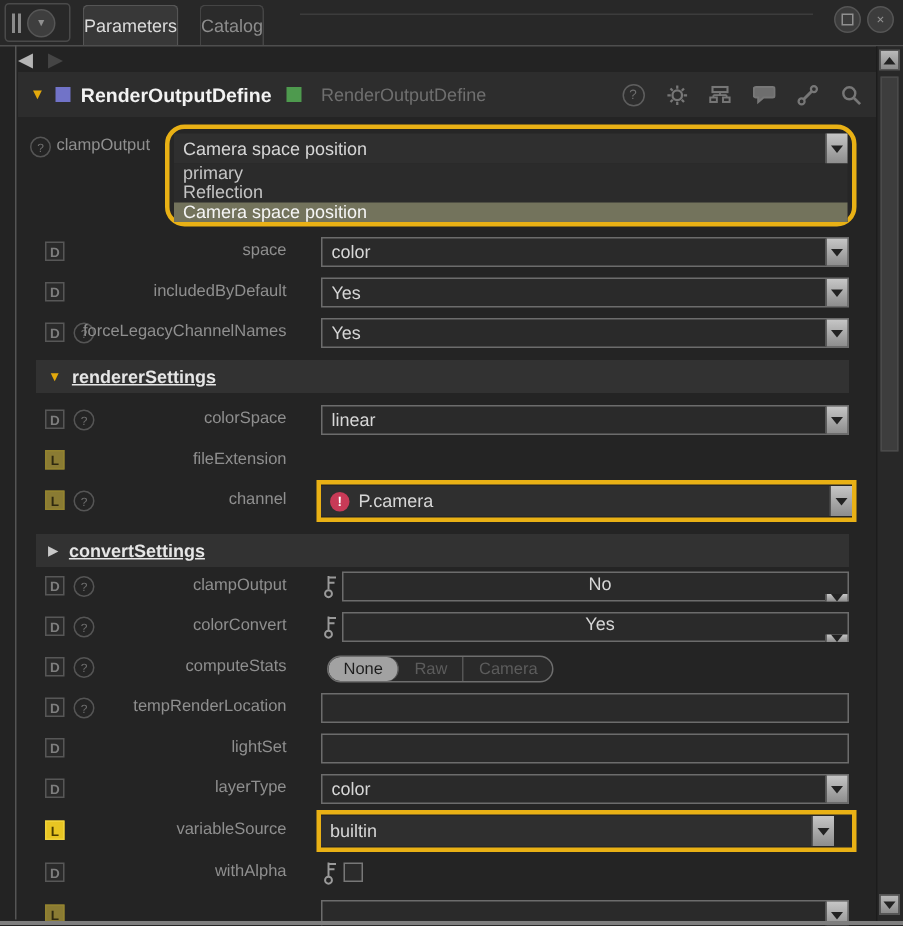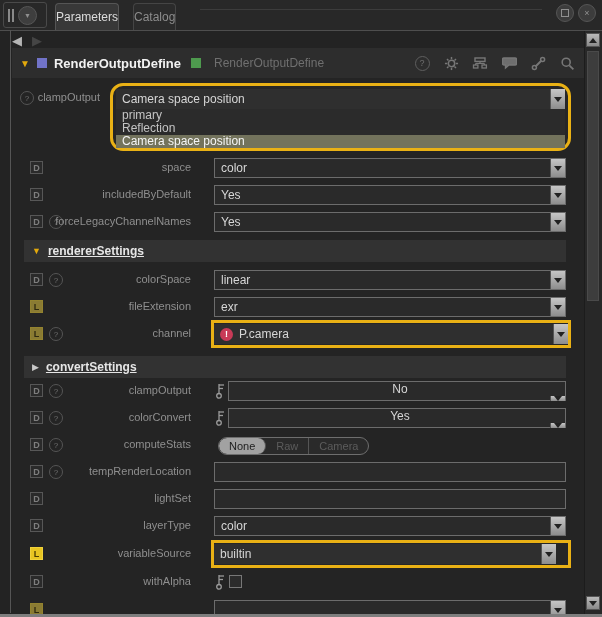--- a/index.html
+++ b/index.html
@@ -230,26 +230,20 @@
         <span class="fval">linear</span>
         <span class="dbtn">
             <i class="tri"></i>
           </span>
       </div>
     </div>
 
     <div class="row" style="top:219px;">
       <span class="badge badge-l">L</span>
       <span class="label">fileExtension</span>
-      <div class="field">
-        <span class="fval">exr</span>
-        <span class="dbtn">
-            <i class="tri"></i>
-          </span>
-      </div>
     </div>
 
     <div class="row" style="top:246px;">
       <span class="badge badge-l">L</span>
       <span class="help">?</span>
       <span class="label">channel</span>
     </div>
     <div class="ybox" style="left:199px;right:14px;top:242px;height:28px;">
       <div class="field" style="left:0;right:0;top:1px;border:none;background:#2f2f2f;">
         <span class="erricon">!</span>

